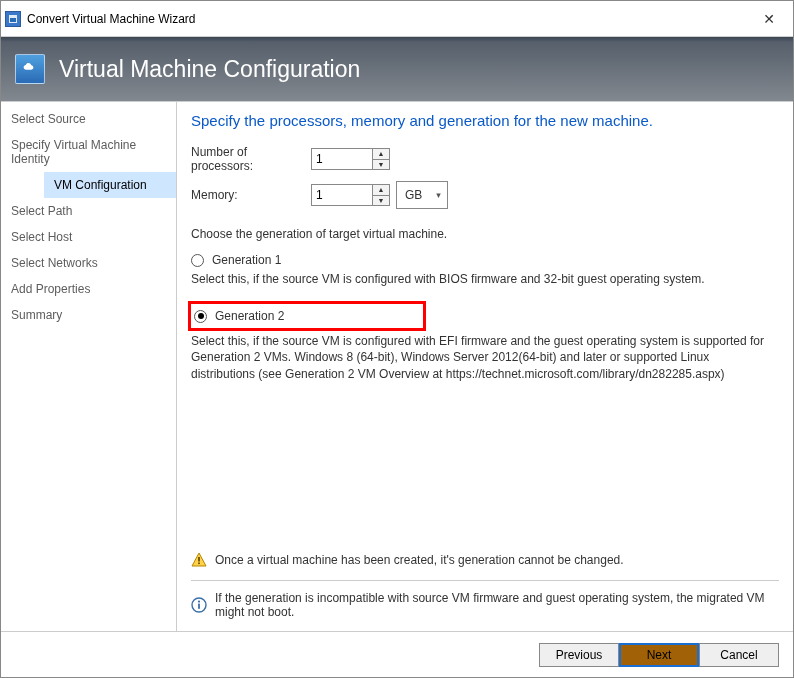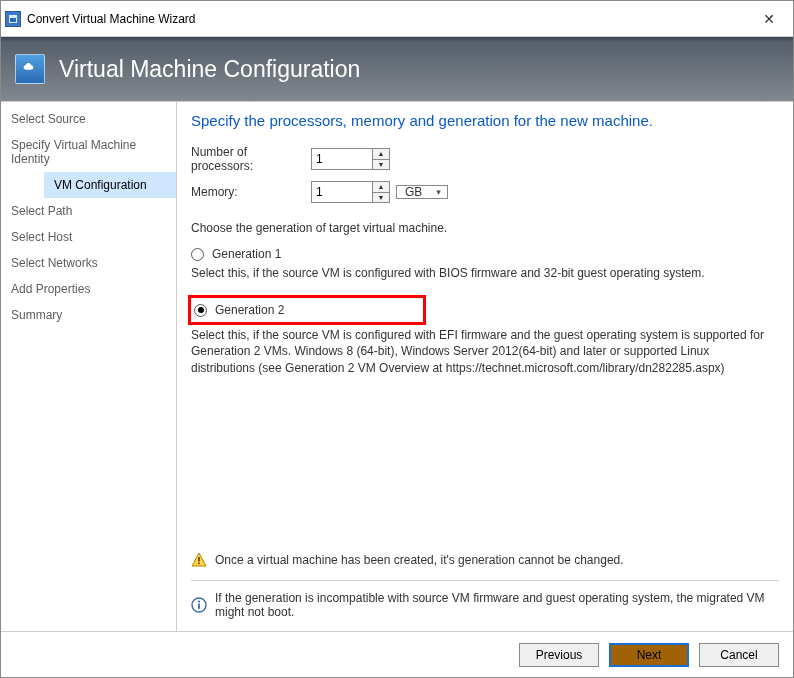--- a/index.html
+++ b/index.html
@@ -83,21 +83,21 @@
   }
   .spinner .spin-btns {
     width:17px; display:flex; flex-direction:column; border-left:1px solid #888;
   }
   .spinner .spin-btns div {
     flex:1; display:flex; align-items:center; justify-content:center;
     font-size:7px; color:#333; background:#f3f3f3;
   }
   .spinner .spin-btns div:first-child { border-bottom:1px solid #888; }
   .unit-select {
-    height:14px; border:1px solid #888; background:#fff;
+    height:28px; border:1px solid #888; background:#fff;
     display:flex; align-items:center; padding:0 6px 0 8px; margin-left:6px;
     font-size:12px; gap:14px;
   }
   .unit-select .chev { font-size:9px; color:#555; }
 
   .section-text { margin:10px 0 10px 0; }
   .radio-row { display:flex; align-items:center; gap:8px; padding:2px 0 2px 0; }
   .radio {
     width:13px; height:13px; border:1px solid #555; border-radius:50%;
     display:flex; align-items:center; justify-content:center; background:#fff;
@@ -116,21 +116,21 @@
 
   .note-row { display:flex; align-items:center; gap:8px; padding:6px 0; }
   .hr { border-top:1px solid #ccc; margin:6px 0 4px 0; }
   .warn-icon, .info-icon { width:16px; height:16px; flex:0 0 16px; }
   .warn-icon svg, .info-icon svg { width:16px; height:16px; }
 
   
   .button-bar {
     height:46px; border-top:1px solid #ccc;
     display:flex; align-items:center; justify-content:flex-end;
-    gap:10px; padding:0 14px;
+    padding:0 14px;
   }
   .btn {
     min-width:80px; height:24px; border:1px solid #888; background:#efefef;
     font-size:12px; display:flex; align-items:center; justify-content:center;
     padding:0 12px; cursor:default;
   }
   .btn.primary { border:2px solid #1a6fd6; background:#a16207; }
 </style>
 </head>
 <body>

